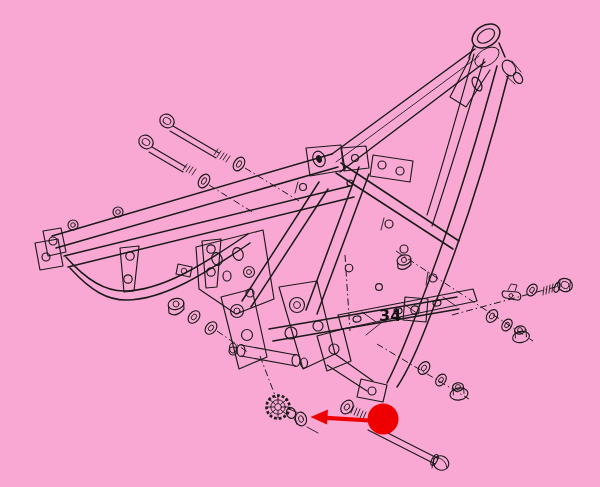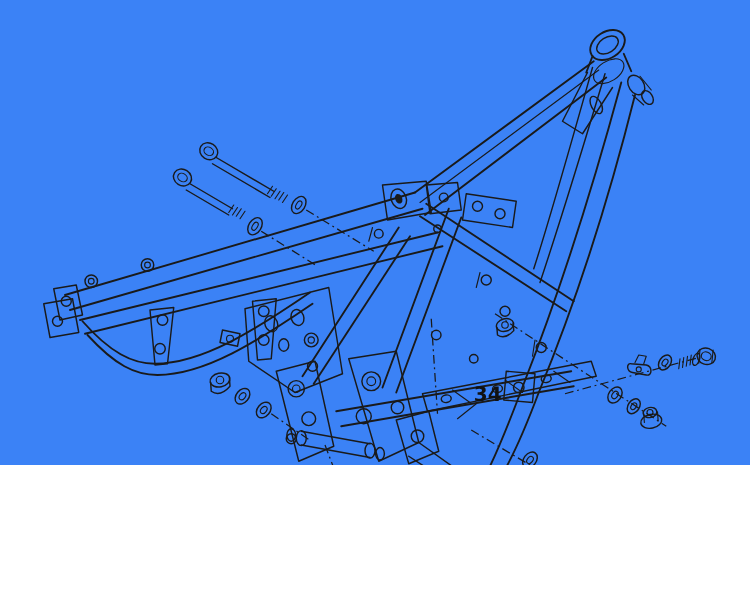--- a/index.html
+++ b/index.html
@@ -1,16 +1,16 @@
 <!DOCTYPE html>
 <html><head>
 <meta charset="utf-8">
 <style>
   html,body{margin:0;padding:0;background:#ffffff;}
-  .stage{position:relative;width:600px;height:372px;background:#3b82f6;overflow:hidden;
+  .stage{position:relative;width:600px;height:487px;background:#f9a8d4;overflow:hidden;
          font-family:"DejaVu Sans",sans-serif;}
   svg{display:block;}
   .ln{fill:none;stroke:#1a1a1a;stroke-width:1.5;stroke-linecap:round;stroke-linejoin:round;}
   .md{fill:none;stroke:#1a1a1a;stroke-width:1.15;stroke-linecap:round;stroke-linejoin:round;}
   .tn{fill:none;stroke:#1a1a1a;stroke-width:0.9;stroke-linecap:round;stroke-linejoin:round;}
   .dash{fill:none;stroke:#1a1a1a;stroke-width:1;stroke-dasharray:7 3 1.5 3;}
   .dk{fill:#1a1a1a;stroke:none;}
   .part-label{font-family:"DejaVu Sans",sans-serif;font-size:16px;font-weight:bold;fill:#111;}
   .red-shaft{stroke-width:4.2;fill:none;stroke-linecap:round;}
 </style>

